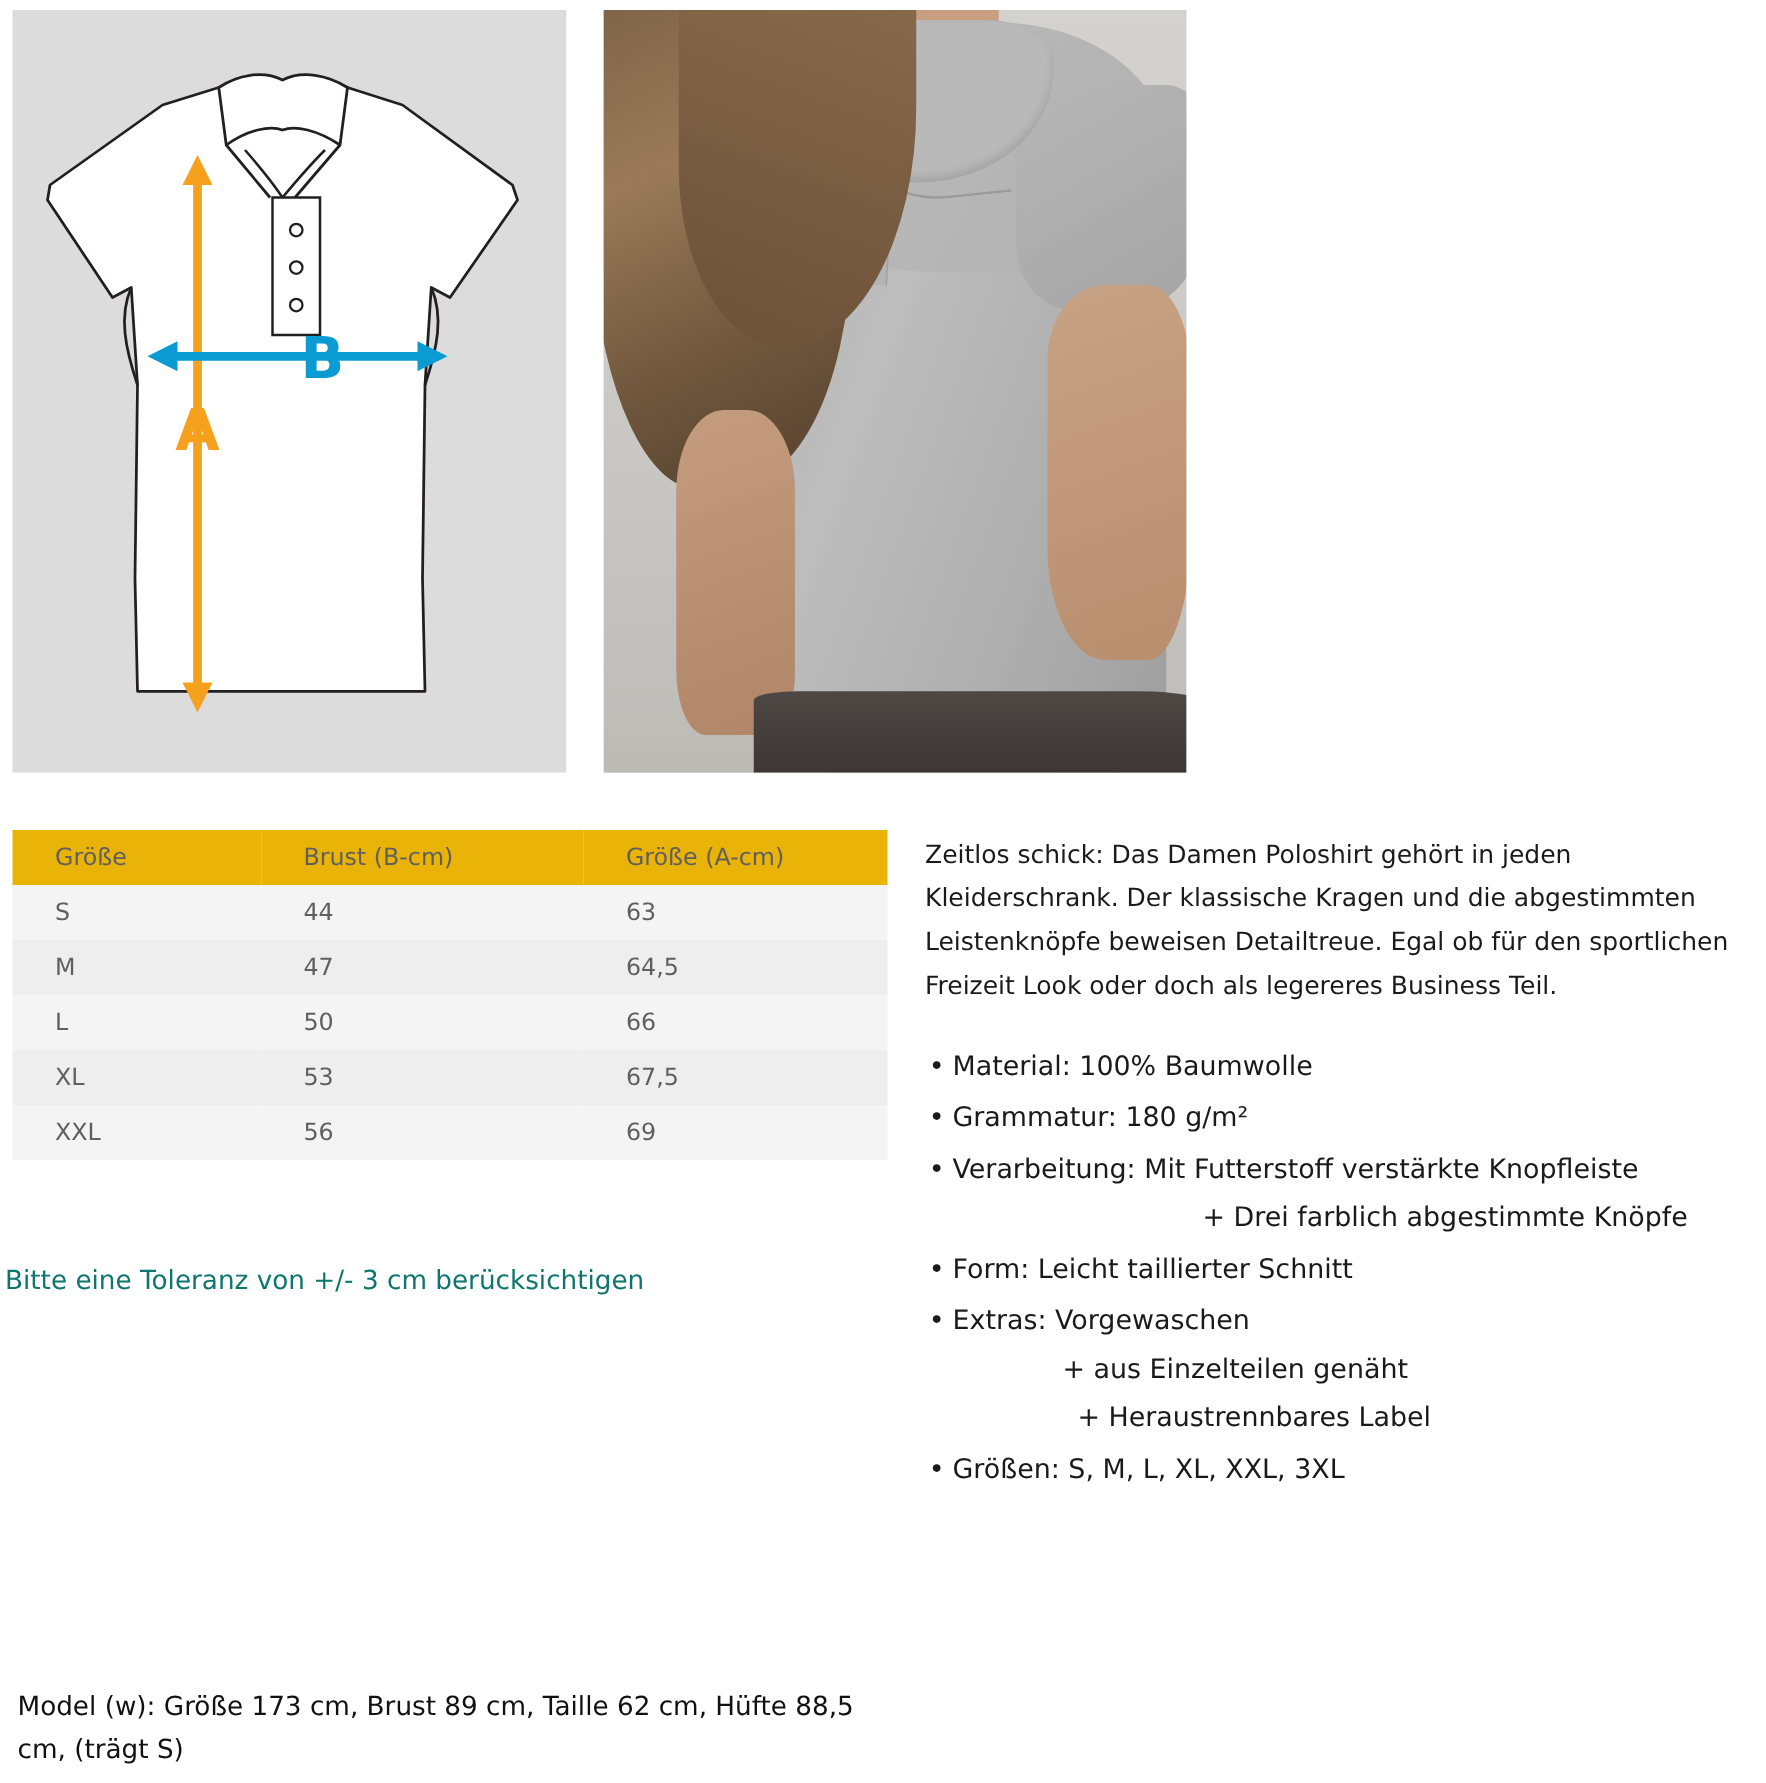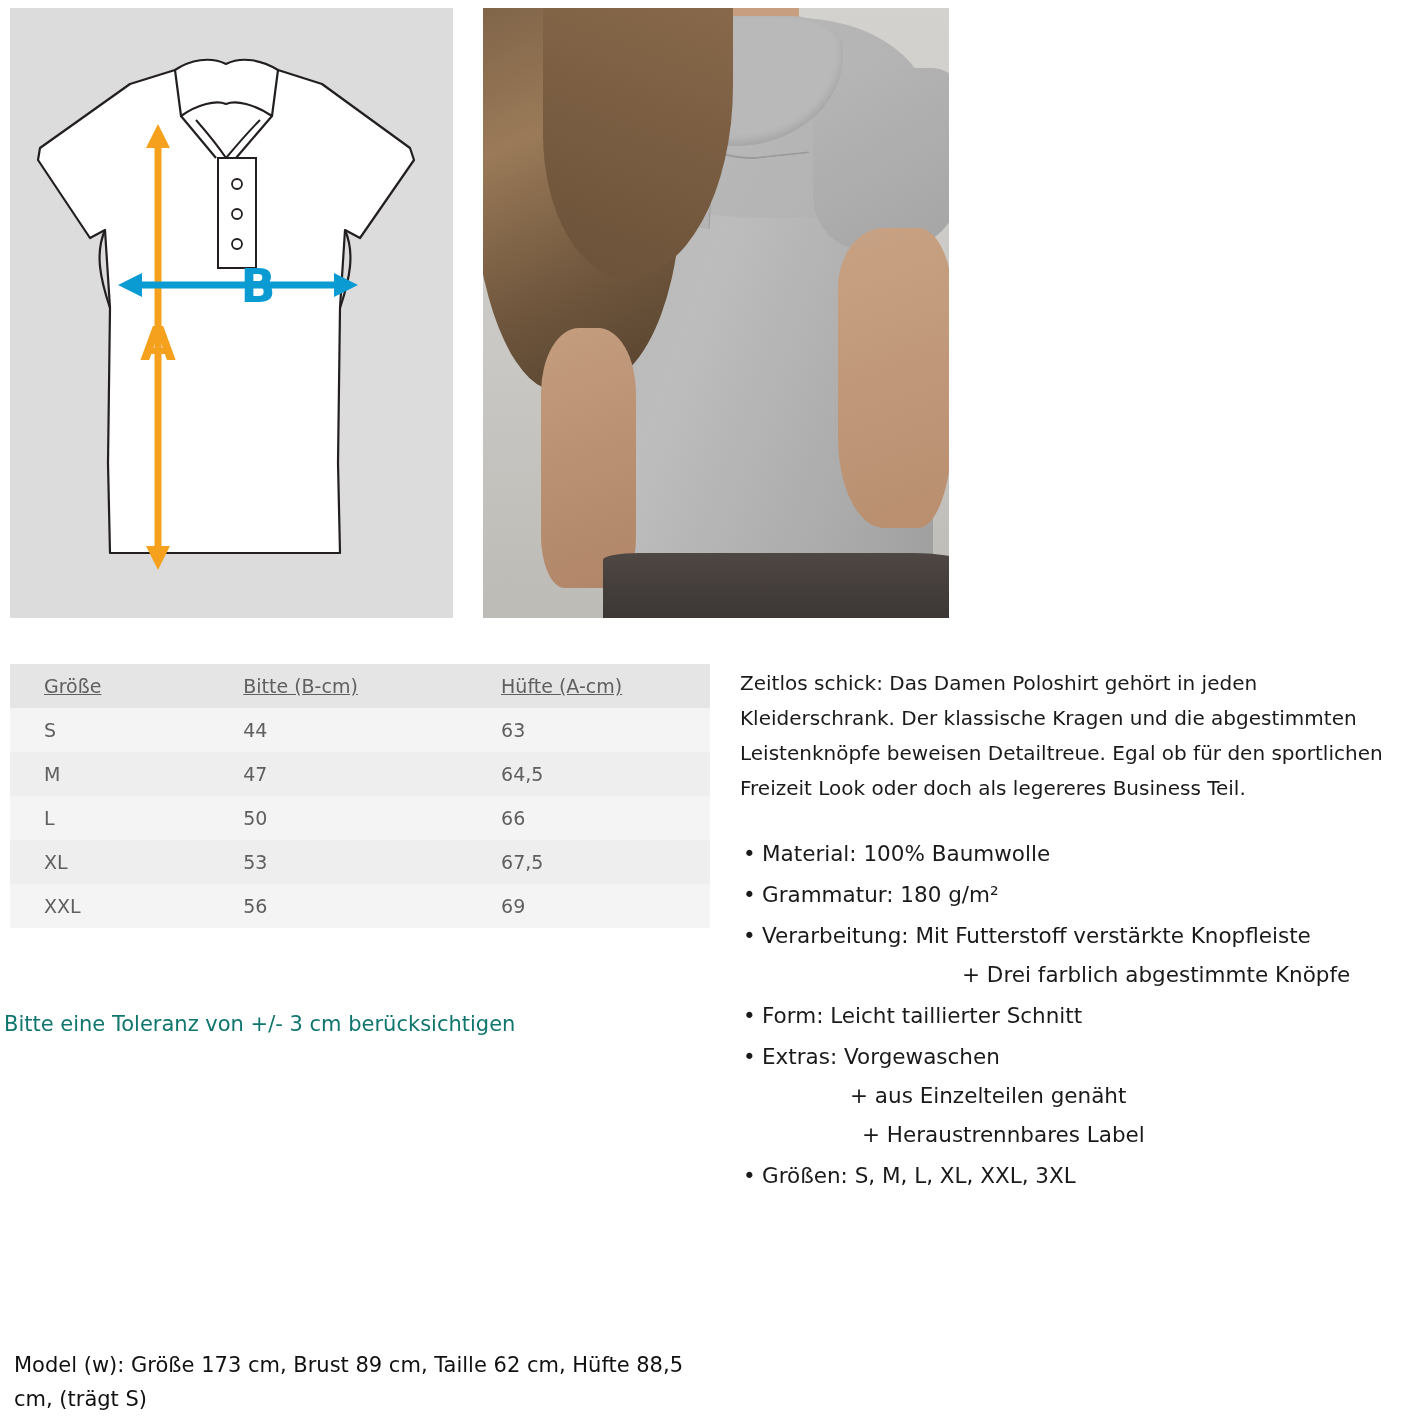--- a/index.html
+++ b/index.html
@@ -195,21 +195,21 @@
     width: 700px;
     border-collapse: collapse;
     font-size: 19px;
     color: #5f5f5f;
   }
   .size-table th, .size-table td {
     text-align: left;
     padding: 11px 0 11px 34px;
     font-weight: normal;
   }
-  .size-table thead tr { background: #e5e5e5; text-decoration: underline; }
+  .size-table thead tr { background: #eab308; }
   .size-table tbody tr:nth-child(odd) { background: #f4f4f4; }
   .size-table tbody tr:nth-child(even) { background: #eeeeee; }
   .col-size { width: 190px; }
   .col-width { width: 265px; }
   .col-height { width: 245px; }
 
   .tolerance-note {
     position: absolute;
     left: 4px;
     top: 1012px;
@@ -324,22 +324,22 @@
     <div class="arm"></div>
     <div class="arm-left"></div>
     <div class="pants"></div>
   </div>
 </div>
 
 <table class="size-table">
   <thead>
     <tr>
       <th class="col-size">Größe</th>
-      <th class="col-width">Bitte (B-cm)</th>
-      <th class="col-height">Hüfte (A-cm)</th>
+      <th class="col-width">Brust (B-cm)</th>
+      <th class="col-height">Größe (A-cm)</th>
     </tr>
   </thead>
   <tbody>
     <tr>
       <td>S</td>
       <td>44</td>
       <td>63</td>
     </tr>
     <tr>
       <td>M</td>

